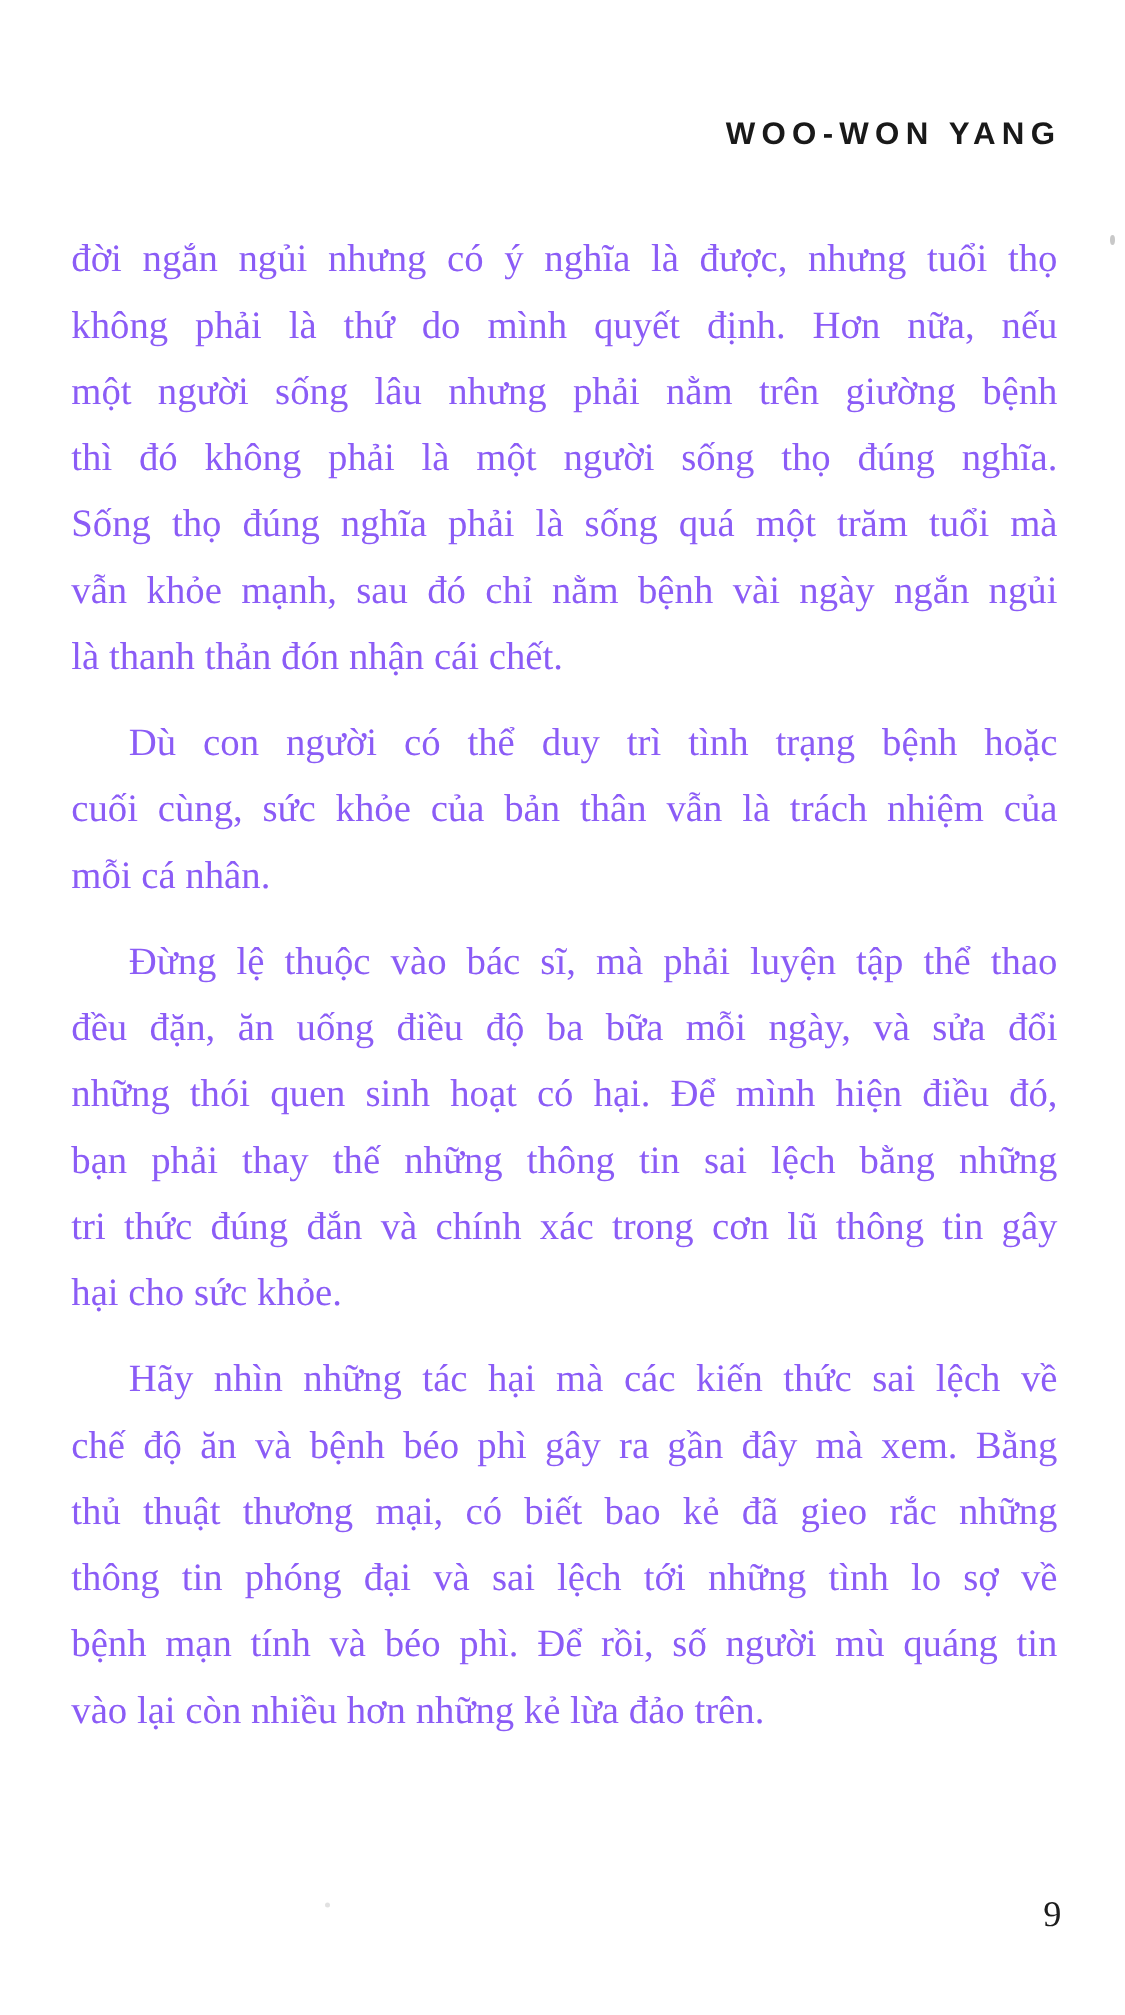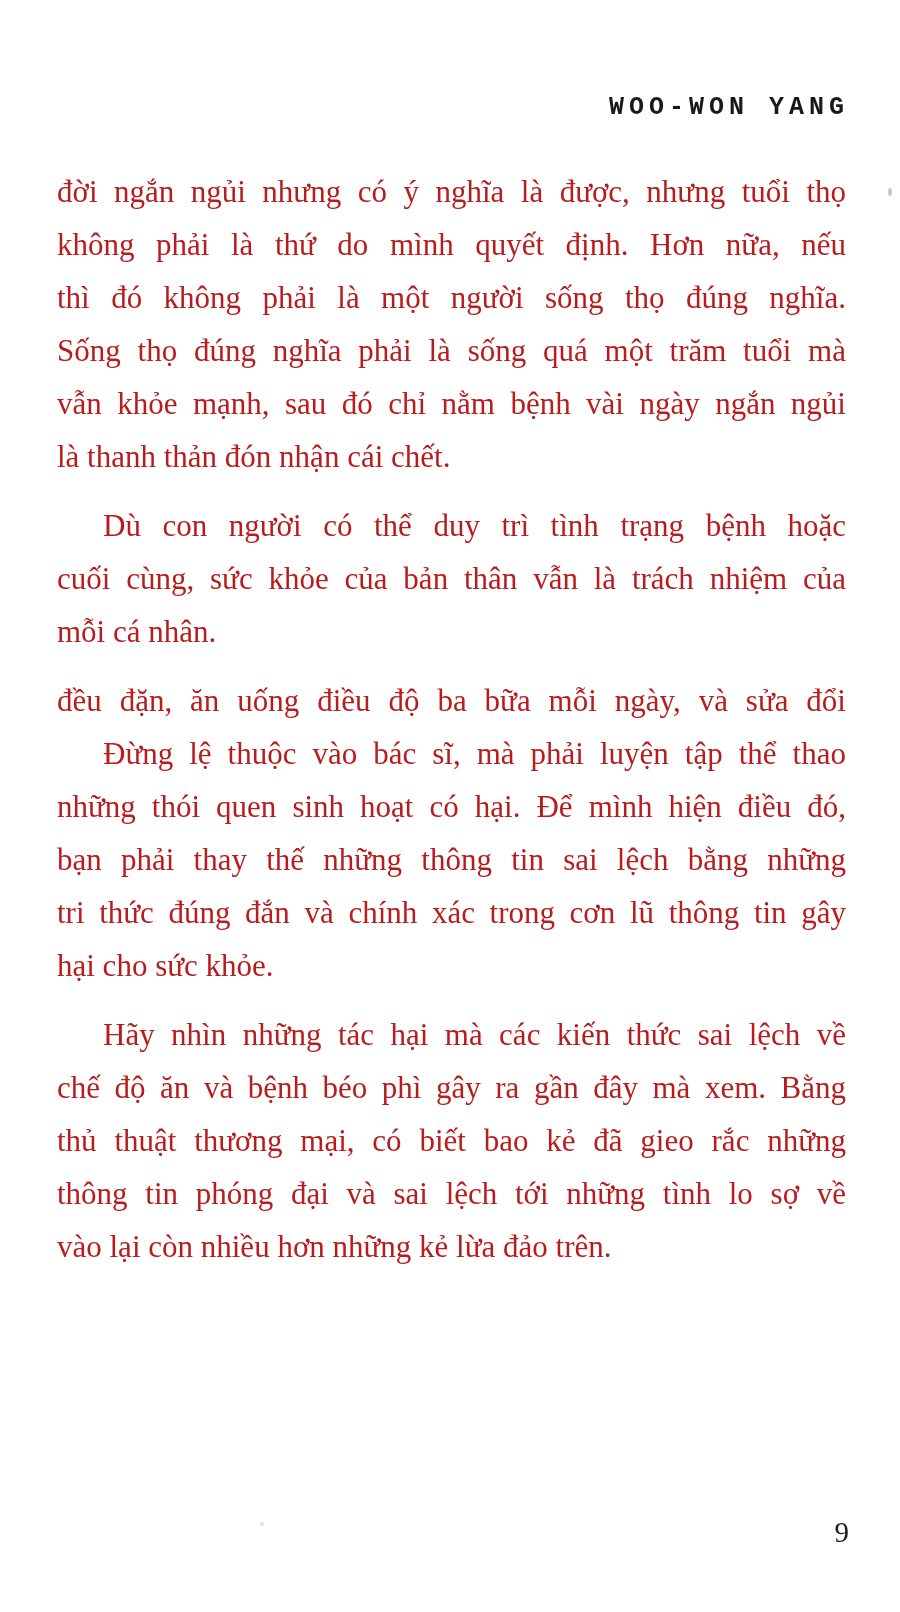--- a/index.html
+++ b/index.html
@@ -13,35 +13,35 @@
     height: 1612px;
     background: #ffffff;
     overflow: hidden;
     font-family: "Liberation Serif", "DejaVu Serif", serif;
     color: #141414;
   }
   .running-header {
     position: absolute;
     top: 93px;
     right: 51px;
-    font-family: Liberation Mono, monospace;
+    font-family: Liberation Sans, sans-serif;
     font-weight: 700;
     font-size: 25px;
     letter-spacing: 5px;
     color: #191919;
     white-space: nowrap;
   }
   .text-block {
     position: absolute;
-    top: 165px;
+    top: 180px;
     left: 57px;
     width: 789px;
     font-size: 31px;
     line-height: 53px;
-    color: #b91c1c;
+    color: #8b5cf6;
   }
   .paragraph { margin: 0; }
   .paragraph + .paragraph { margin-top: 16px; }
   .line {
     text-align: justify;
     text-align-last: justify;
     text-justify: inter-word;
     white-space: normal;
   }
   .line.indent { text-indent: 46px; }
@@ -71,46 +71,48 @@
 
   <div class="running-header">WOO-WON YANG</div>
 
   <div class="speck speck-a"></div>
 
   <div class="text-block">
 
     <div class="paragraph">
       <div class="line">đời ngắn ngủi nhưng có ý nghĩa là được, nhưng tuổi thọ</div>
       <div class="line">không phải là thứ do mình quyết định. Hơn nữa, nếu</div>
+      <div class="line">một người sống lâu nhưng phải nằm trên giường bệnh</div>
       <div class="line">thì đó không phải là một người sống thọ đúng nghĩa.</div>
       <div class="line">Sống thọ đúng nghĩa phải là sống quá một trăm tuổi mà</div>
       <div class="line">vẫn khỏe mạnh, sau đó chỉ nằm bệnh vài ngày ngắn ngủi</div>
       <div class="line last">là thanh thản đón nhận cái chết.</div>
     </div>
 
     <div class="paragraph">
       <div class="line indent">Dù con người có thể duy trì tình trạng bệnh hoặc</div>
       <div class="line">cuối cùng, sức khỏe của bản thân vẫn là trách nhiệm của</div>
       <div class="line last">mỗi cá nhân.</div>
     </div>
 
     <div class="paragraph">
+      <div class="line indent">Đừng lệ thuộc vào bác sĩ, mà phải luyện tập thể thao</div>
       <div class="line">đều đặn, ăn uống điều độ ba bữa mỗi ngày, và sửa đổi</div>
-      <div class="line indent">Đừng lệ thuộc vào bác sĩ, mà phải luyện tập thể thao</div>
       <div class="line">những thói quen sinh hoạt có hại. Để mình hiện điều đó,</div>
       <div class="line">bạn phải thay thế những thông tin sai lệch bằng những</div>
       <div class="line">tri thức đúng đắn và chính xác trong cơn lũ thông tin gây</div>
       <div class="line last">hại cho sức khỏe.</div>
     </div>
 
     <div class="paragraph">
       <div class="line indent">Hãy nhìn những tác hại mà các kiến thức sai lệch về</div>
       <div class="line">chế độ ăn và bệnh béo phì gây ra gần đây mà xem. Bằng</div>
       <div class="line">thủ thuật thương mại, có biết bao kẻ đã gieo rắc những</div>
       <div class="line">thông tin phóng đại và sai lệch tới những tình lo sợ về</div>
+      <div class="line">bệnh mạn tính và béo phì. Để rồi, số người mù quáng tin</div>
       <div class="line last">vào lại còn nhiều hơn những kẻ lừa đảo trên.</div>
     </div>
 
   </div>
 
   <div class="speck speck-b"></div>
 
   <div class="page-number">9</div>
 
 </div>

